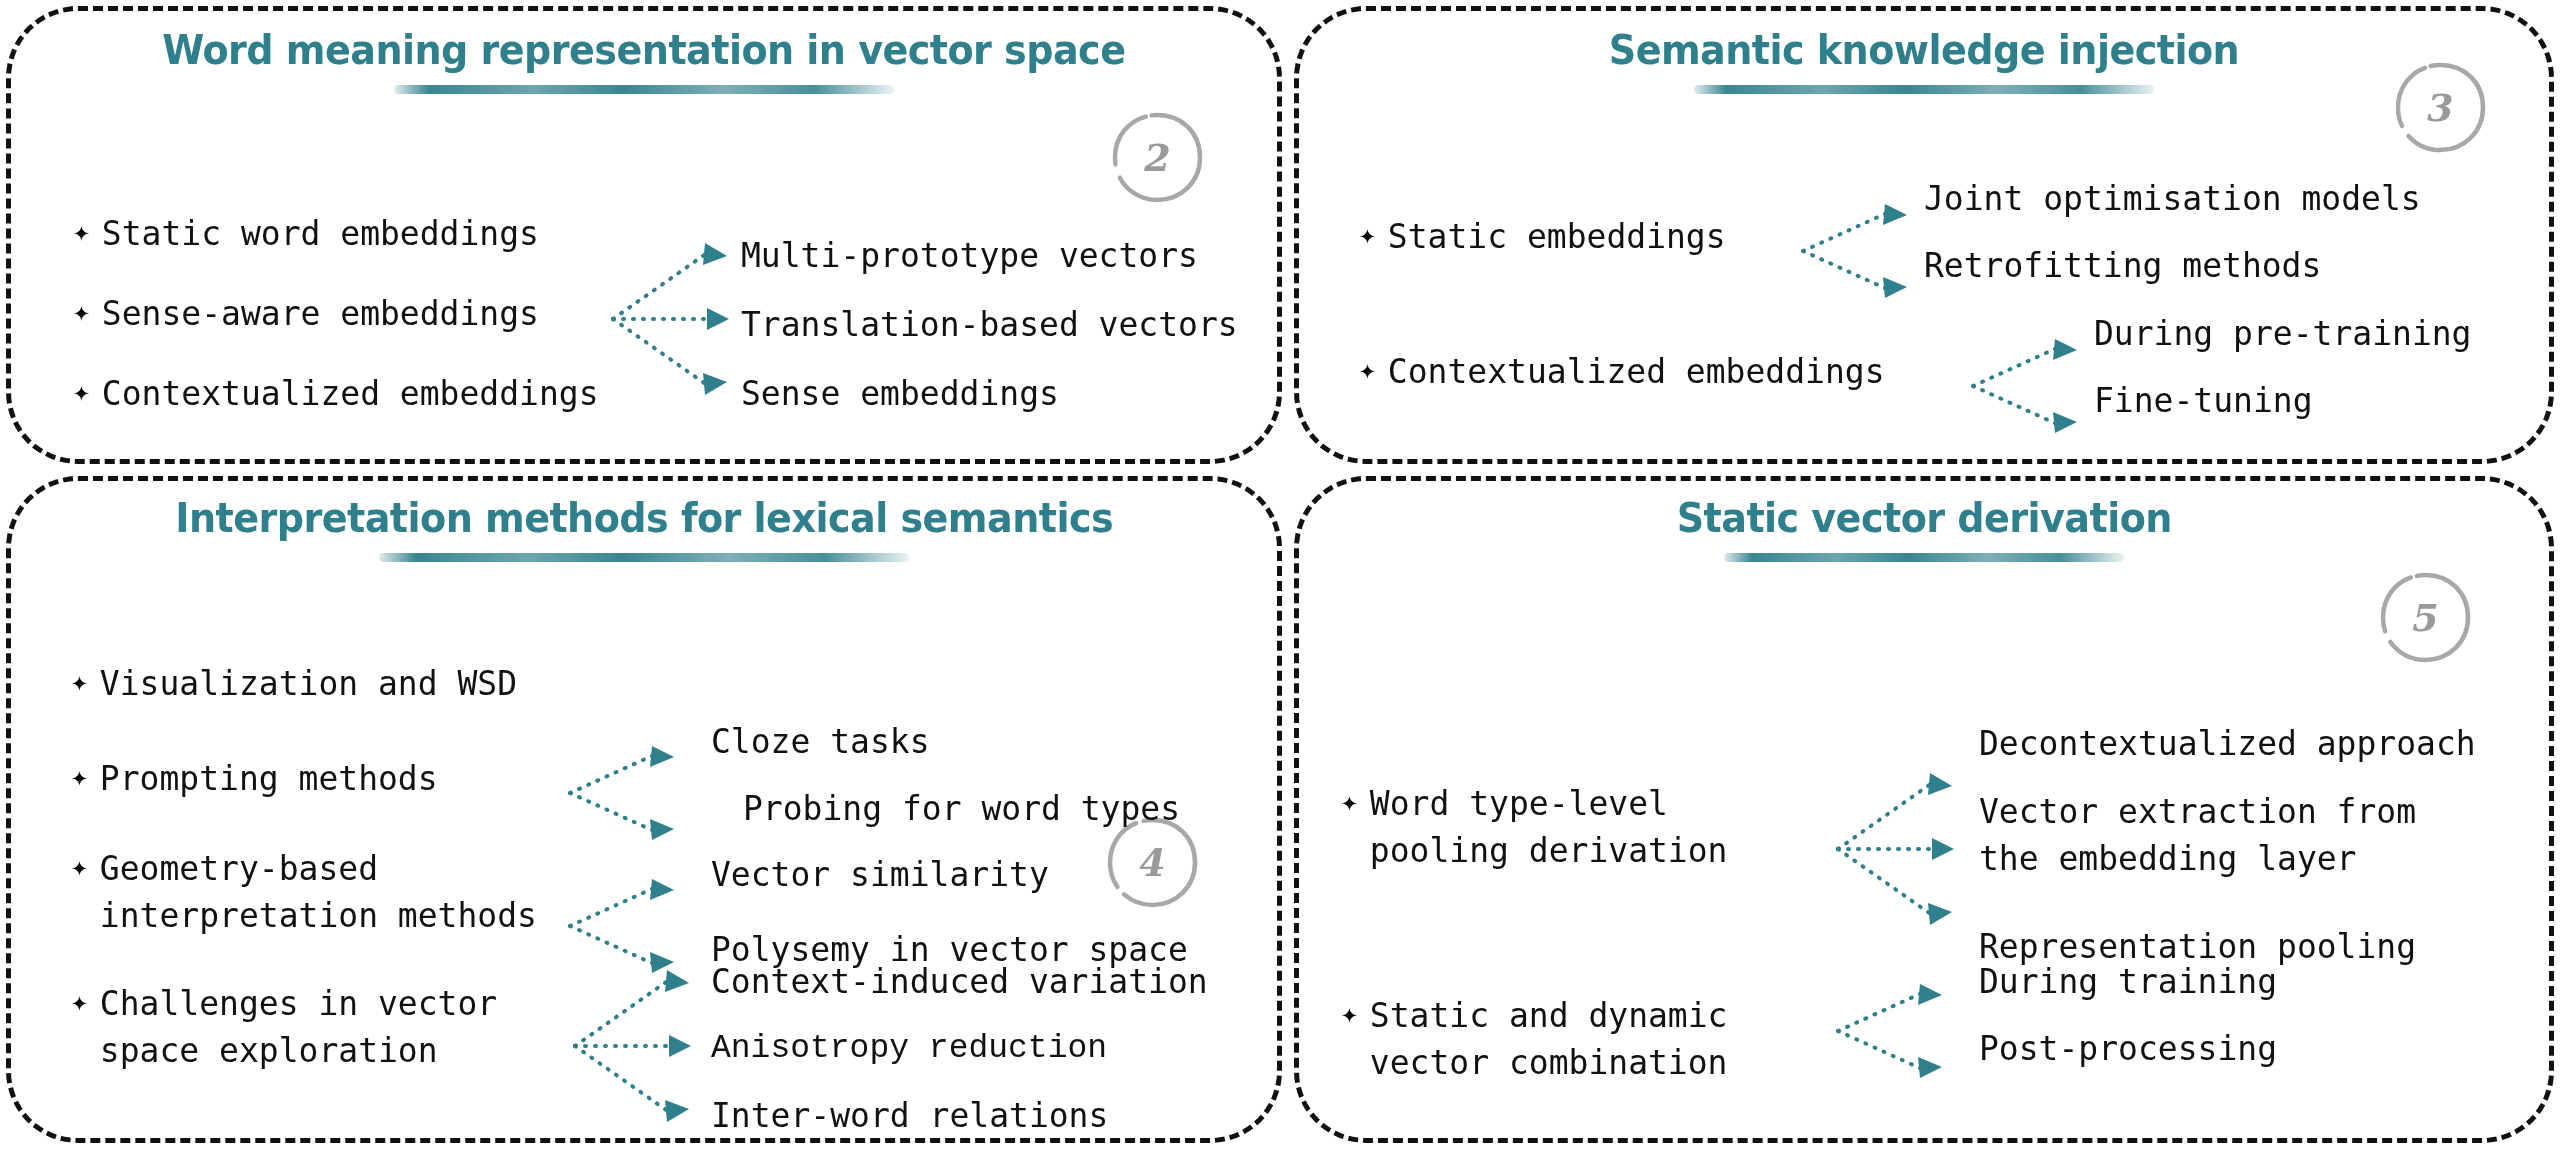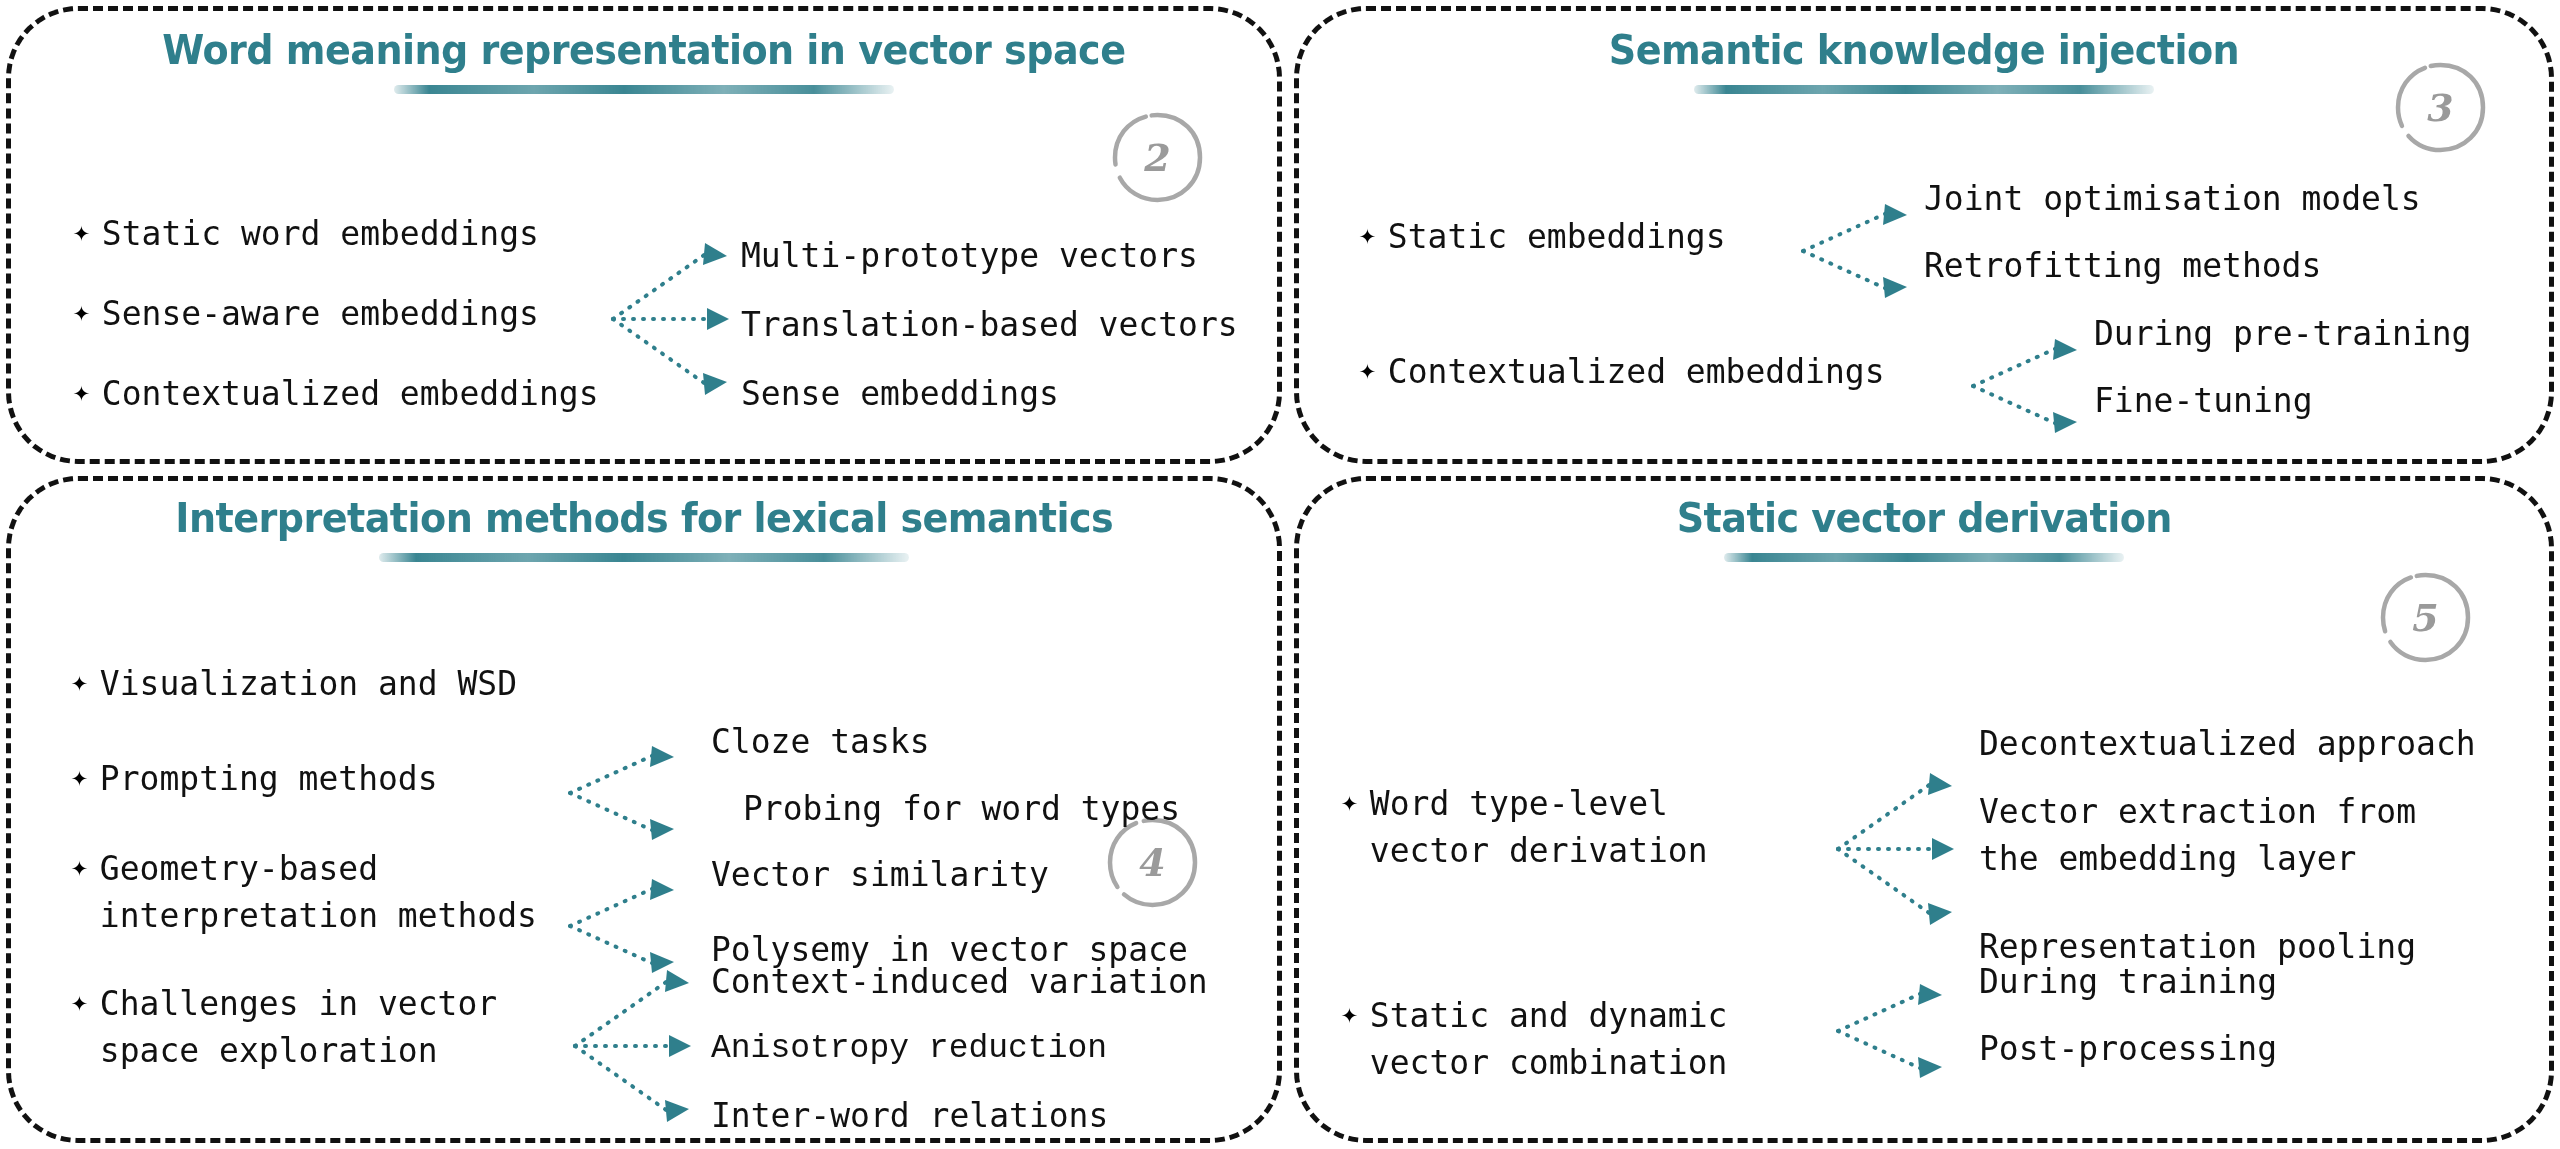--- a/index.html
+++ b/index.html
@@ -334,21 +334,21 @@
       </svg>
       <span class="num">5</span>
     </div>
 
     <div class="body">
 
       <div class="row" style="left:42px; top:300px;">
         <span class="lhs">
           <span class="bullet">✦</span>
           <span class="txt">Word type-level
-vector derivation</span>
+pooling derivation</span>
         </span>
       </div>
       <div class="fan" style="left:535px; top:288px;">
         <svg width="130" height="160" viewBox="0 0 130 160">
           <g stroke="#2f7f8c" stroke-width="4" stroke-linecap="round" fill="none" stroke-dasharray="1 9">
             <line x1="4" y1="80" x2="98" y2="14"></line>
             <line x1="4" y1="80" x2="100" y2="80"></line>
             <line x1="4" y1="80" x2="98" y2="146"></line>
           </g>
           <polygon points="96,4 118,17 94,26" fill="#2f7f8c"></polygon>

